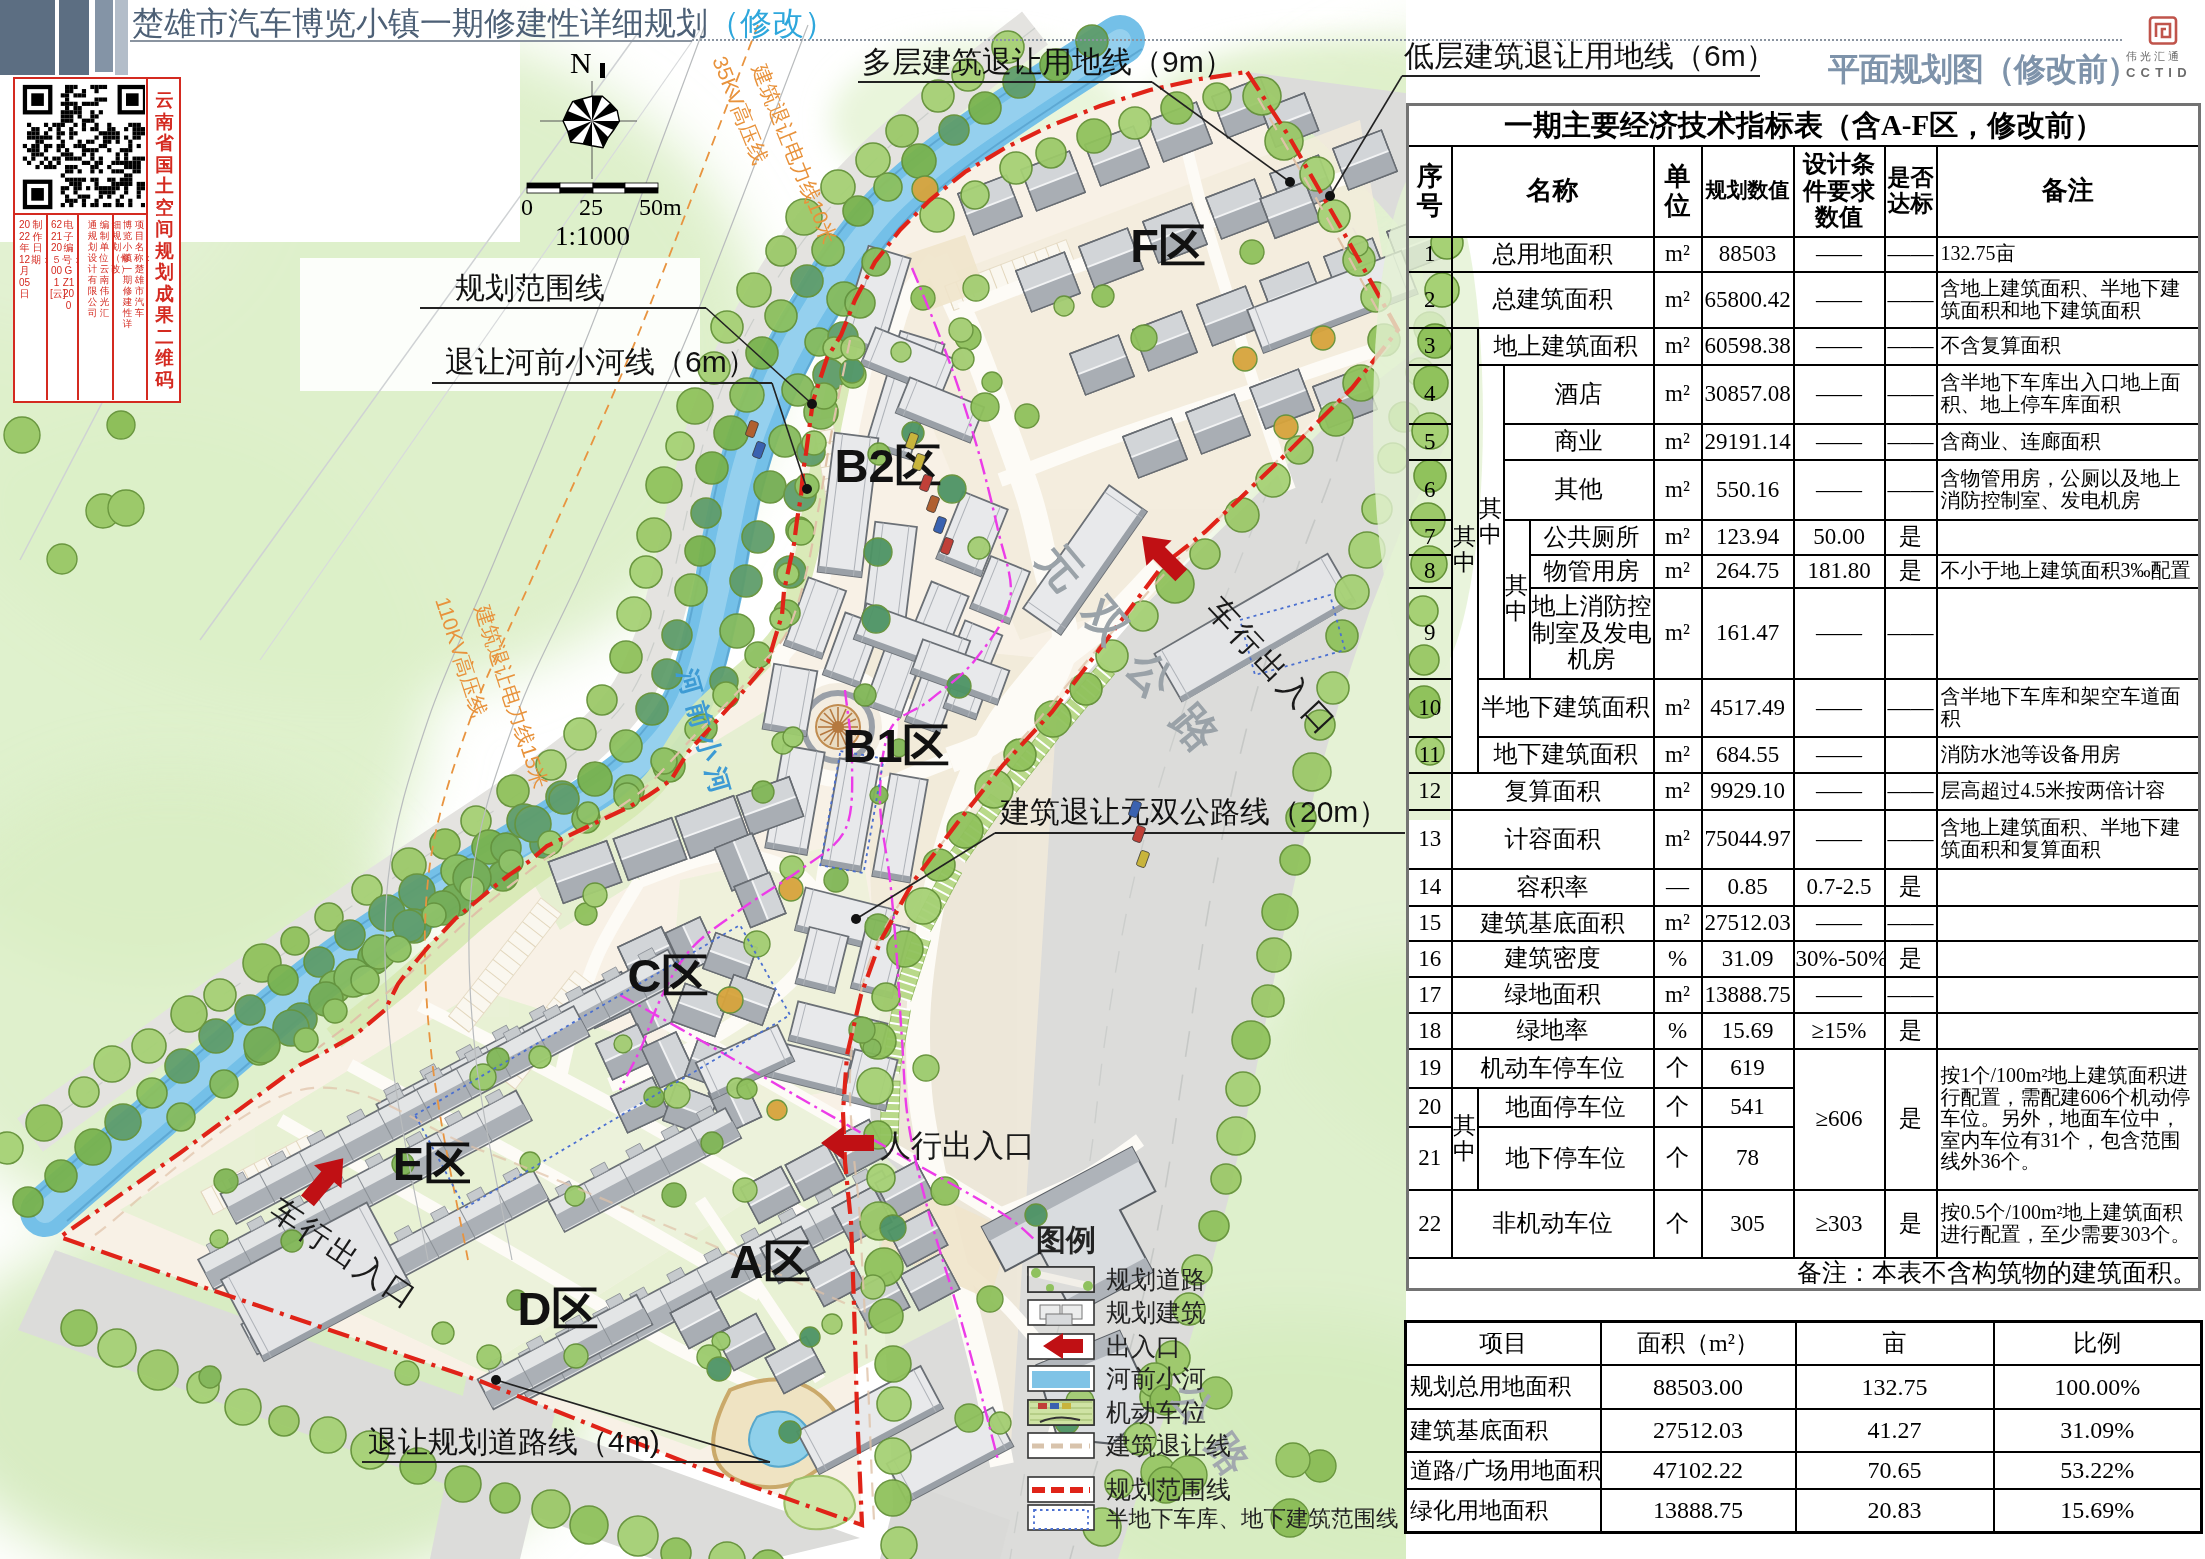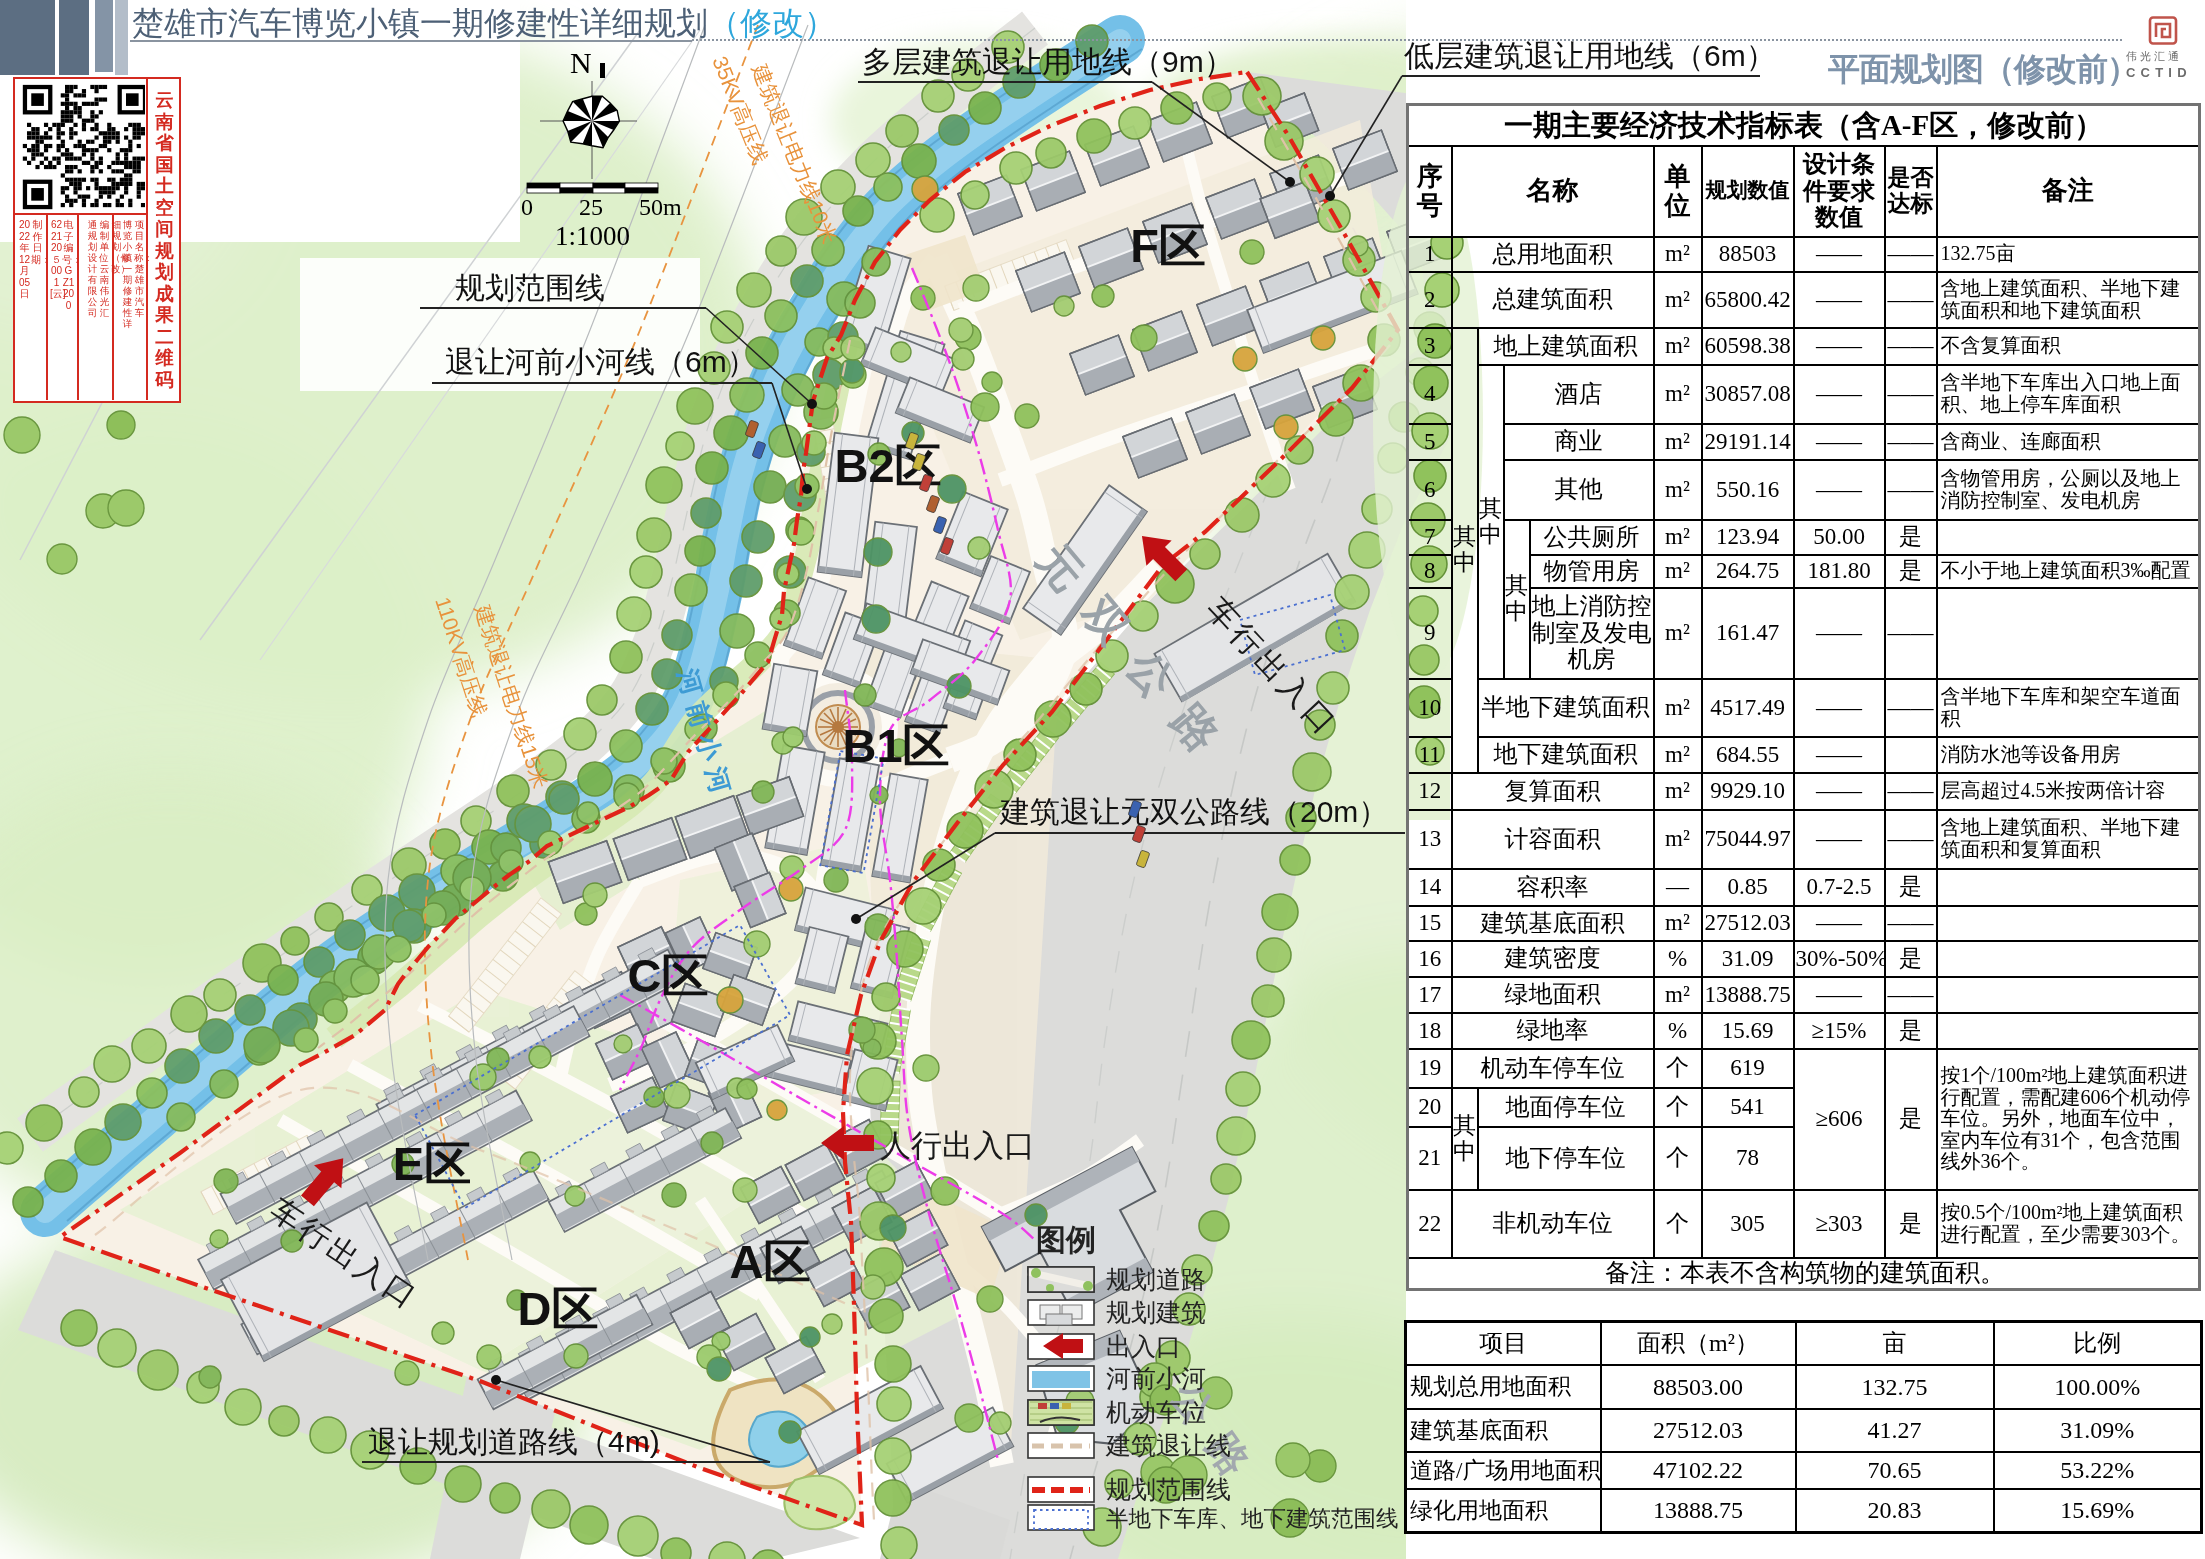--- a/index.html
+++ b/index.html
@@ -2035,21 +2035,21 @@
         <tr style="height:68px">
           <td>22</td>
           <td colspan="4" class="nm">非机动车位</td>
           <td>个</td>
           <td>305</td>
           <td>≥303</td>
           <td>是</td>
           <td class="rk">按0.5个/100m²地上建筑面积进行配置，至少需要303个。</td>
         </tr>
         <tr style="height:32px">
-          <td colspan="10" style="text-align:center;font-size:25px;padding-left:4px;background:#fff">备注：本表不含构筑物的建筑面积。</td>
+          <td colspan="10" style="text-align:right;font-size:25px;padding-left:4px;background:#fff">备注：本表不含构筑物的建筑面积。</td>
         </tr>
       </tbody>
     </table>
   </div>
 <div class="t2">
     <table>
       <colgroup>
         <col style="width:195px">
         <col style="width:195px">
         <col style="width:198px">

